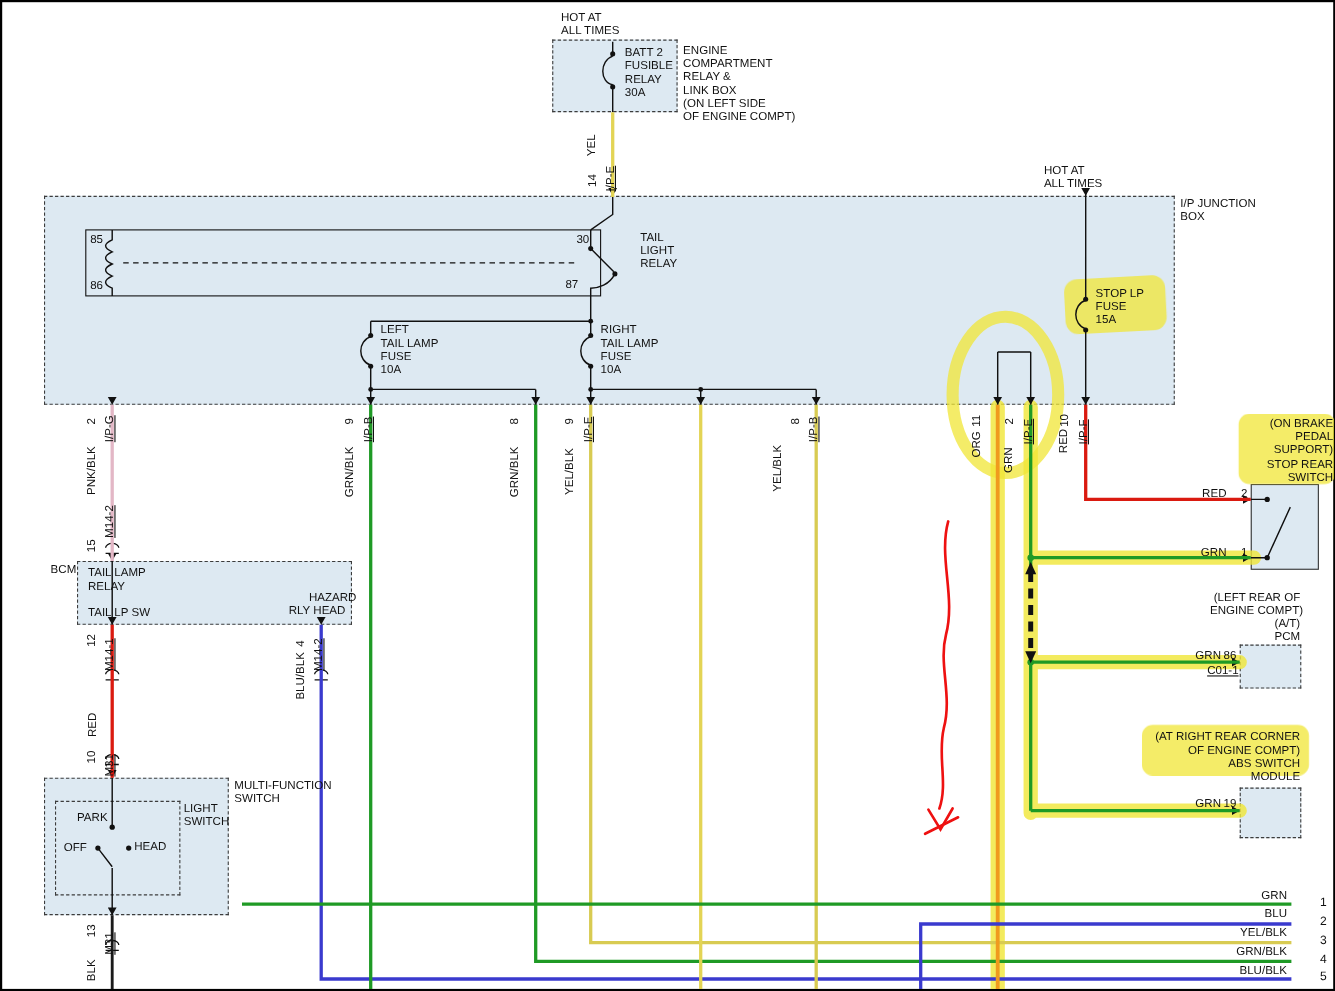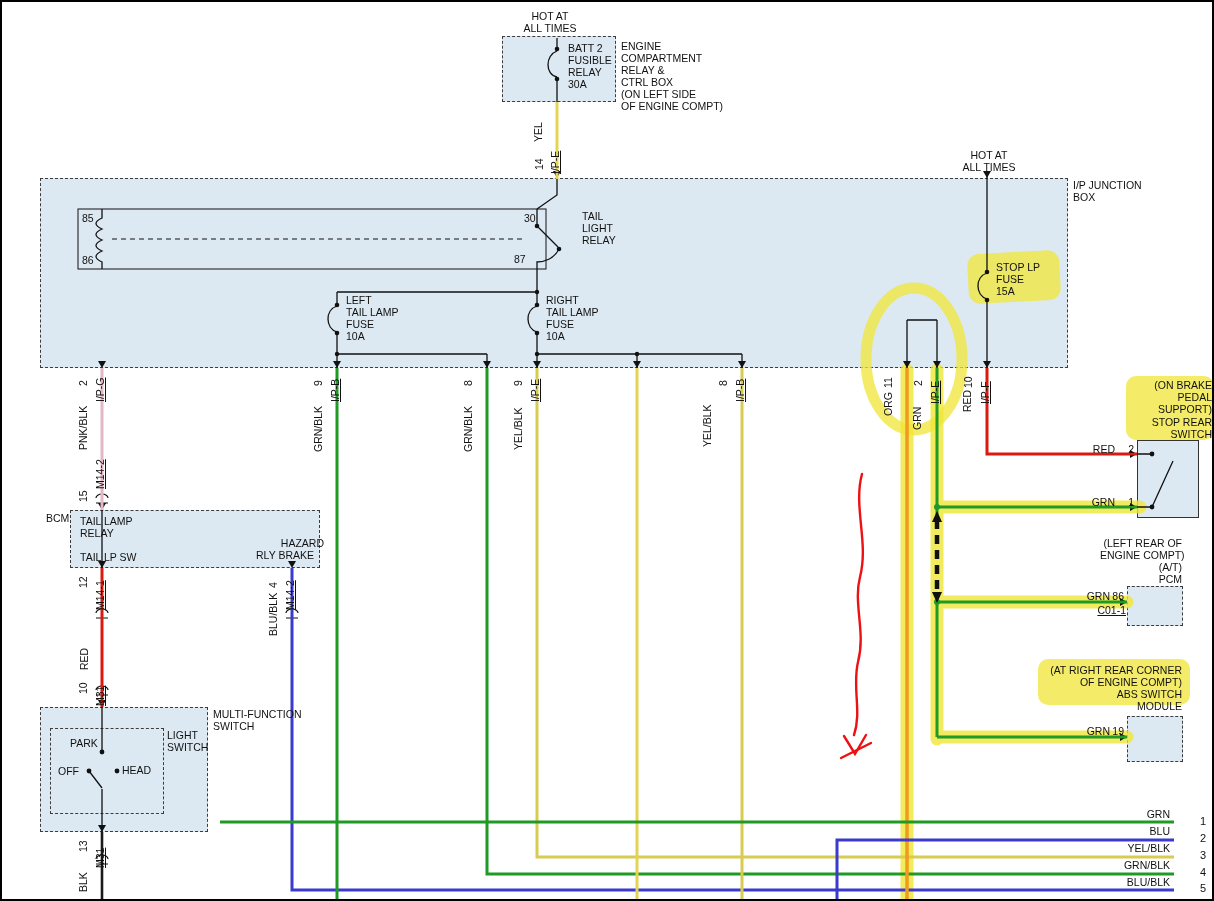--- a/index.html
+++ b/index.html
@@ -6,21 +6,21 @@
   body { background:#ffffff; }
   .canvas {
     position:relative; width:1214px; height:901px; background:#ffffff;
     border:2px solid #000; overflow:hidden;
     font-family:"Liberation Sans", sans-serif; color:#111;
   }
   .layer { position:absolute; left:0; top:0; width:1214px; height:901px; pointer-events:none; }
   .box { position:absolute; background:#dde9f2; border:1.4px dashed #3c3c3c; }
   .box.solid { border:1.4px solid #333; }
   .lbl { position:absolute; font-size:10.5px; line-height:12px; white-space:nowrap; }
-  .center { text-align:center; }
+  .center { text-align:left; }
   .right { text-align:right; }
   .rot {
     position:absolute; font-size:10.5px; line-height:12px; height:12px; white-space:nowrap;
     transform-origin:0 100%; transform:rotate(-90deg);
   }
   .und { text-decoration:underline; }
   .num { font-size:11px; }
 </style>
 </head>
 <body>
@@ -174,21 +174,21 @@
     <div>ALL TIMES</div>
   </div>
   <div class="lbl" style="left:566px;top:40px">BATT 2</div>
   <div class="lbl" style="left:566px;top:52px">FUSIBLE</div>
   <div class="lbl" style="left:566px;top:64px">RELAY</div>
   <div class="lbl" style="left:566px;top:76px">30A</div>
   <div class="lbl" style="left:619px;top:38px">
     <div>ENGINE</div>
     <div>COMPARTMENT</div>
     <div>RELAY &amp;</div>
-    <div>CTRL BOX</div>
+    <div>LINK BOX</div>
     <div>(ON LEFT SIDE</div>
     <div>OF ENGINE COMPT)</div>
   </div>
   <div class="rot" style="left:542px;top:128px">YEL</div>
   <div class="rot" style="left:543px;top:156px">14</div>
   <div class="rot und" style="left:559px;top:160px">I/P-E</div>
 
   <div class="lbl" style="left:1071px;top:177px">I/P JUNCTION</div>
   <div class="lbl" style="left:1071px;top:189px">BOX</div>
   <div class="lbl center" style="left:947px;top:147px;width:80px">
@@ -237,21 +237,21 @@
   <div class="rot und" style="left:989px;top:390px">I/P-F</div>
   <div class="rot" style="left:971px;top:398px">RED</div>
 
   <div class="rot" style="left:87px;top:488px">15</div>
   <div class="rot und" style="left:104px;top:475px">M14-2</div>
   <div class="lbl" style="left:44px;top:510px">BCM</div>
   <div class="lbl" style="left:78px;top:513px">TAIL LAMP</div>
   <div class="lbl" style="left:78px;top:525px">RELAY</div>
   <div class="lbl" style="left:78px;top:549px">TAIL LP SW</div>
   <div class="lbl right" style="left:260px;top:535px;width:62px">HAZARD</div>
-  <div class="lbl right" style="left:250px;top:547px;width:62px">RLY BRAKE</div>
+  <div class="lbl right" style="left:250px;top:547px;width:62px">RLY HEAD</div>
   <div class="rot" style="left:87px;top:574px">12</div>
   <div class="rot und" style="left:104px;top:596px">M14-1</div>
   <div class="rot" style="left:88px;top:656px">RED</div>
   <div class="rot" style="left:277px;top:574px">4</div>
   <div class="rot und" style="left:294px;top:596px">M14-2</div>
   <div class="rot" style="left:277px;top:622px">BLU/BLK</div>
 
   <div class="rot" style="left:87px;top:680px">10</div>
   <div class="rot und" style="left:104px;top:692px">M31</div>
   <div class="lbl" style="left:211px;top:706px">MULTI-FUNCTION</div>

